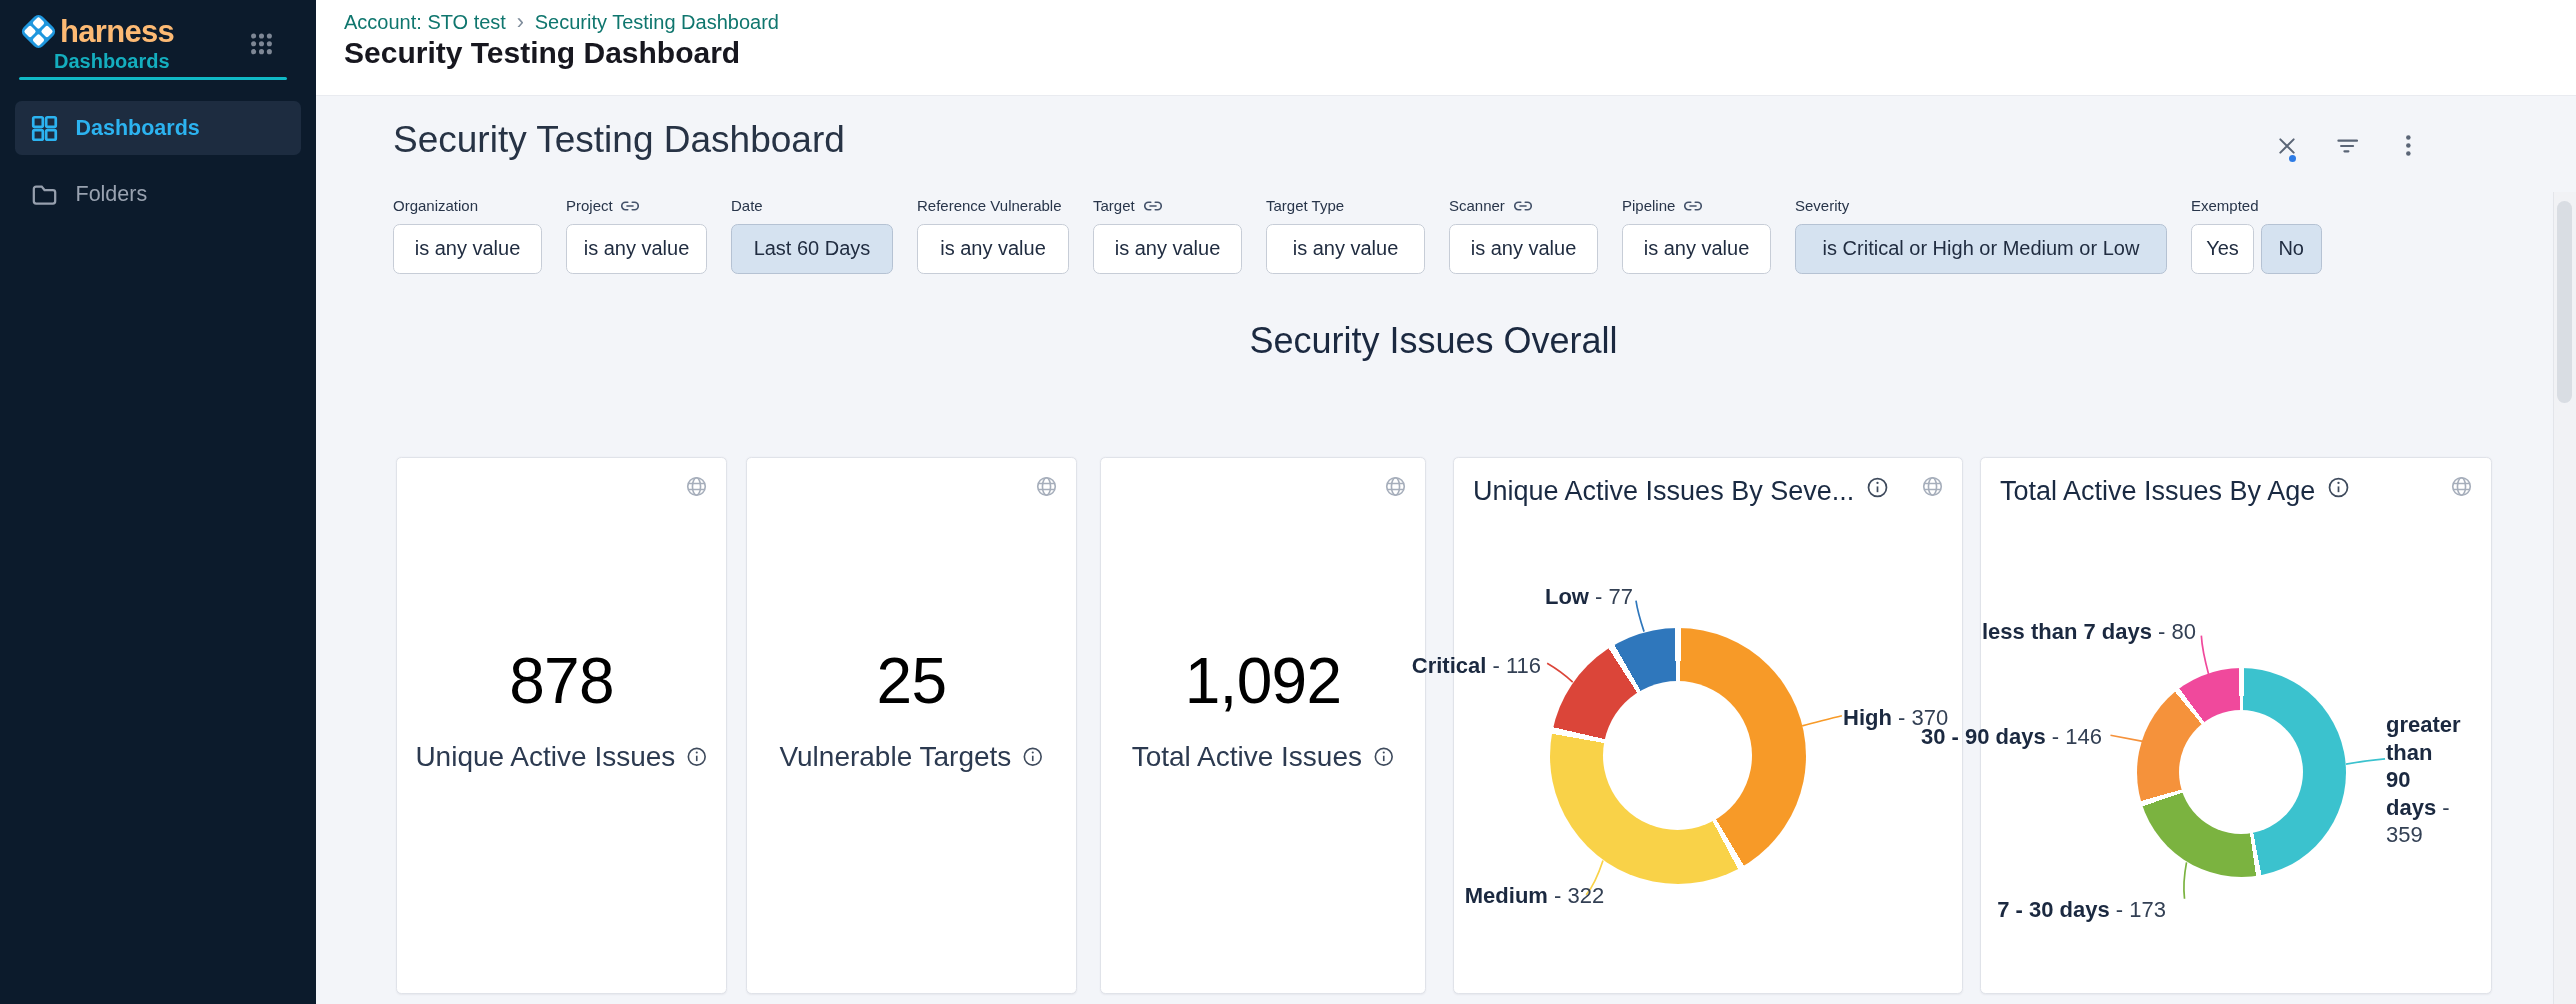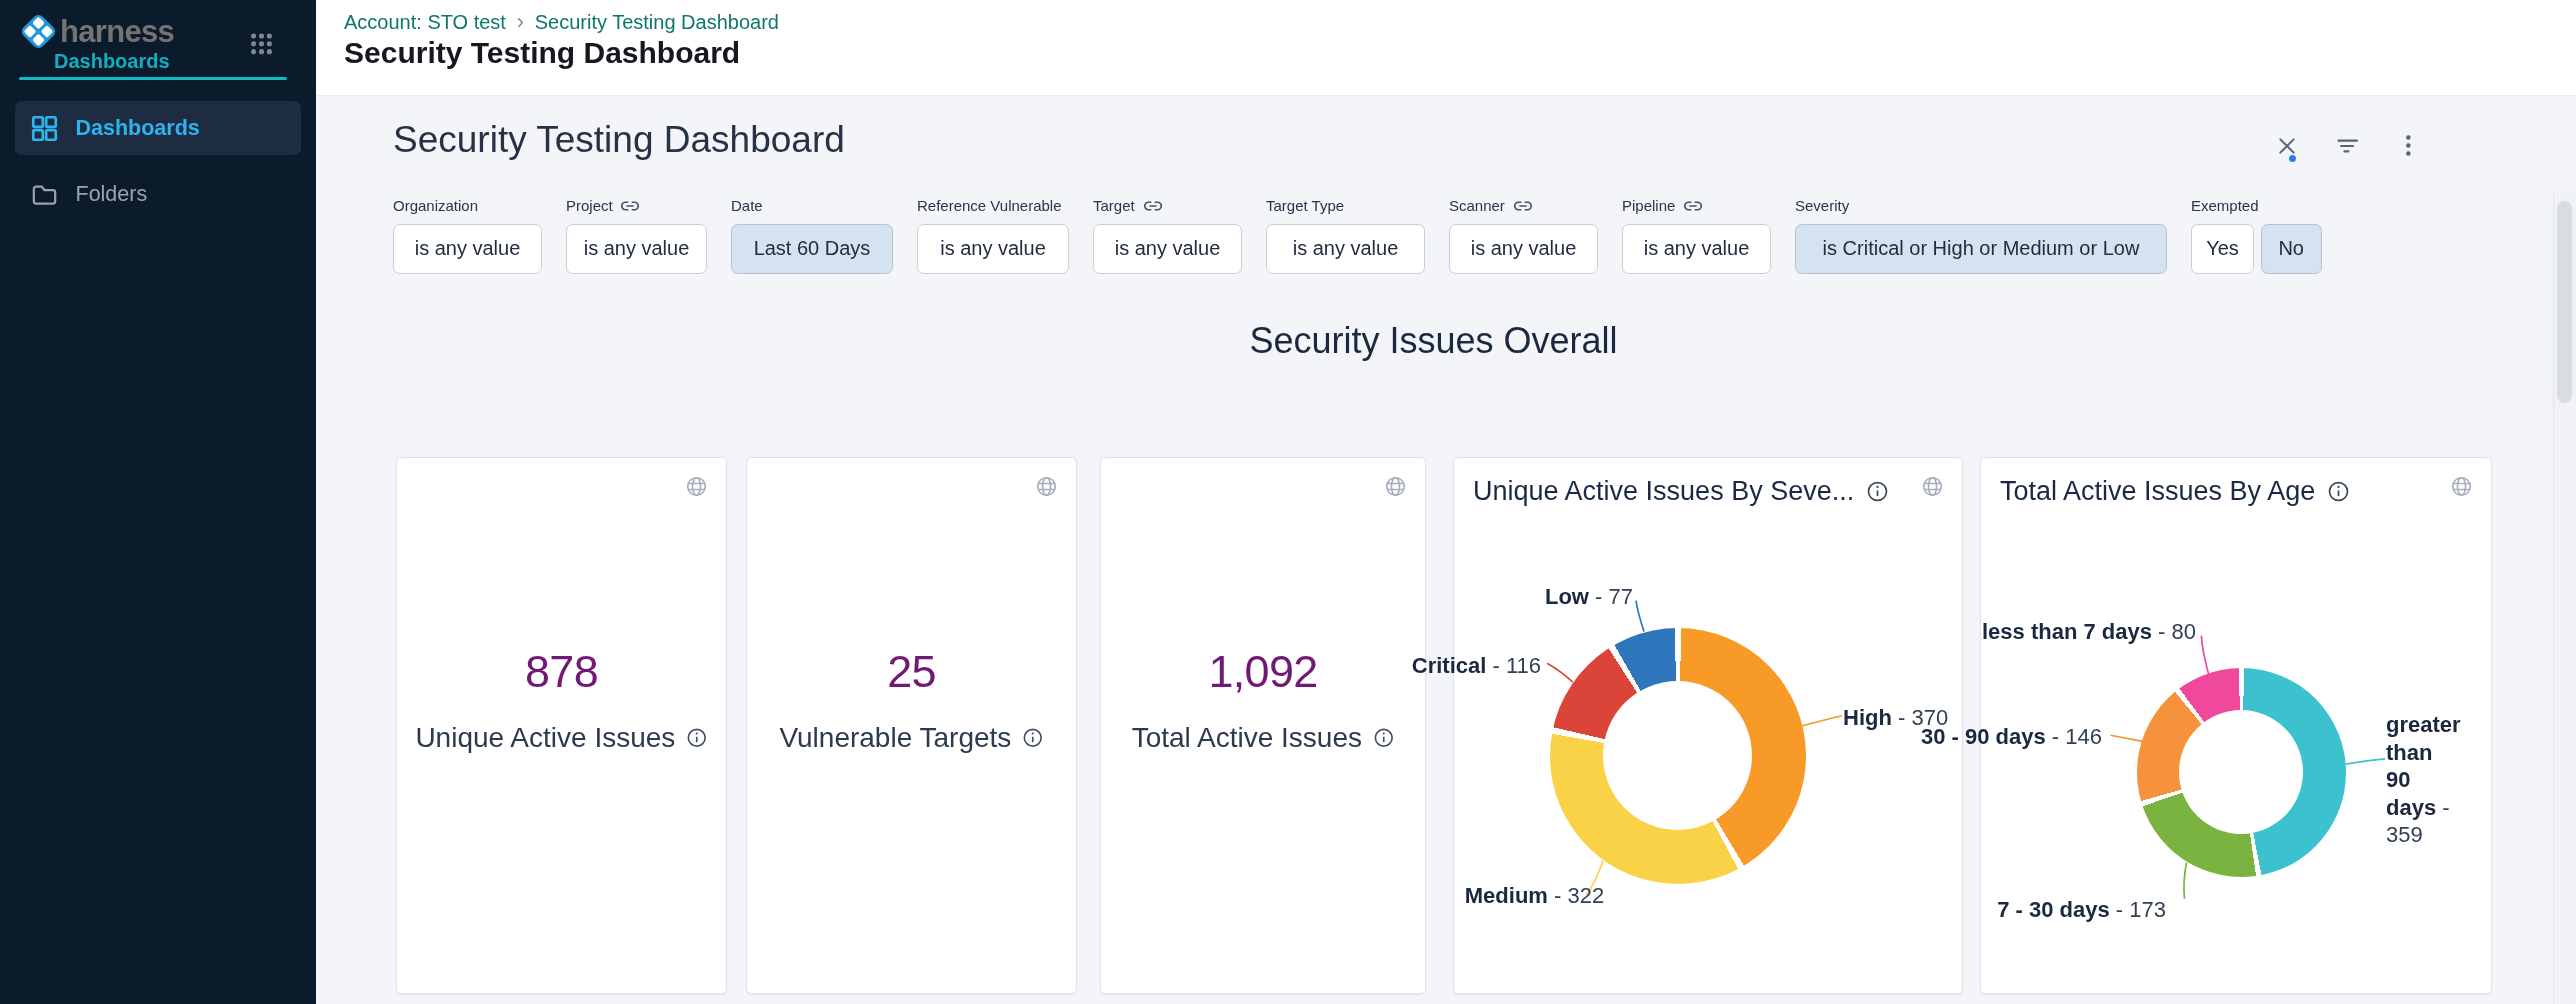--- a/index.html
+++ b/index.html
@@ -5,21 +5,21 @@
   * { box-sizing: border-box; margin: 0; padding: 0; }
   html,body { width: 2576px; height: 1005px; overflow: hidden; }
   body { font-family: "Liberation Sans", sans-serif; background: #F3F5F9; position: relative; }
 
   
   .sidebar { position: absolute; left: 0; top: 0; width: 316px; height: 1005px; background: #0C1B2C; }
   .brand-row { position: absolute; left: 20px; top: 13.5px; display: flex; align-items: center; }
   .logo-mark { width: 36px; height: 36px; position: relative; margin-right: 4px; }
   .logo-mark .diamond { position: absolute; left: 4.7px; top: 4.7px; width: 27px; height: 27px; background: #1F97DE; border-radius: 6px; transform: rotate(45deg); display: grid; grid-template-columns: 8.8px 8.8px; grid-template-rows: 8.8px 8.8px; gap: 2.7px; place-content: center; }
   .logo-mark .diamond i { background: #fff; border-radius: 2px; display: block; }
-  .brand-text { color: #737373; font-size: 31px; font-weight: 700; letter-spacing: -0.7px; }
+  .brand-text { color: #fdba74; font-size: 31px; font-weight: 700; letter-spacing: -0.7px; }
   .grid-icon { position: absolute; left: 250px; top: 32px; }
   .product-label { position: absolute; left: 54px; top: 50px; color: #14AEBE; font-size: 20px; font-weight: 600; }
   .brand-underline { position: absolute; left: 19px; top: 77px; width: 268px; height: 3.4px; background: #10B9C6; border-radius: 2px; }
   .nav { position: absolute; left: 15px; top: 101px; width: 286px; }
   .nav-item { height: 54px; border-radius: 6.7px; display: flex; align-items: center; padding-left: 16px; gap: 17.5px; font-size: 21.5px; color: #99A2B0; cursor: pointer; }
   .nav-item.active { background: #1D2C40; color: #2CB3F0; font-weight: 600; }
   .nav-item + .nav-item { margin-top: 12px; }
 
   
   .topbar { position: absolute; left: 316px; top: 0; width: 2260px; height: 96px; background: #FFFFFF; border-bottom: 0.7px solid #E9EBF0; }
@@ -50,25 +50,25 @@
   
   .card { position: absolute; top: 361px; height: 537px; background: #FFFFFF; border: 0.7px solid #E0E3E9; border-radius: 5.4px; box-shadow: 0 0.7px 2px rgba(30,40,60,.06); overflow: visible; }
   #stat-card-0 { left: 80px;  width: 331px; }
   #stat-card-1 { left: 430px;  width: 331px; }
   #stat-card-2 { left: 784px; width: 326px; }
   #chart-card-0 { left: 1137px; width: 510px; }
   #chart-card-1 { left: 1664px; width: 512px; }
   .globe-btn { position: absolute; top: 15px; right: 16px; cursor: pointer; }
 
   .stat-body { position: absolute; left: 0; top: 0; right: 0; display: flex; flex-direction: column; align-items: center; padding-top: 191px; }
-  .stat-value { font-size: 45px; line-height: 1; color: #701a75; letter-spacing: -0.7px; }
+  .stat-value { font-size: 64px; line-height: 1; color: #000000; letter-spacing: -0.7px; }
   .stat-label-row { margin-top: 28px; display: flex; align-items: center; gap: 10.8px; }
   .stat-label { font-size: 28px; color: #2C3A50; }
 
-  .chart-title-row { position: absolute; left: 19px; top: 17.5px; display: flex; align-items: center; gap: 12px; max-width: 417px; }
+  .chart-title-row { position: absolute; left: 19px; top: 17.5px; display: flex; align-items: flex-start; gap: 12px; max-width: 417px; }
   .chart-title { font-size: 27px; color: #1A2A42; white-space: nowrap; }
   .chart-area { position: absolute; left: 0; top: 0; right: 0; bottom: 0; }
   .donut { position: absolute; border-radius: 50%; }
   .donut .hole { position: absolute; background: #FFFFFF; border-radius: 50%; }
   .leader-svg { position: absolute; left: 0; top: 0; overflow: visible; pointer-events: none; }
   .leader-svg path { fill: none; stroke-width: 2.5px; }
   .pie-label { position: absolute; font-size: 22px; line-height: 1.25; color: #334054; }
   .pie-label b { color: #1B2940; font-weight: 700; }
   .pie-label.nowrap { white-space: nowrap; }
 

